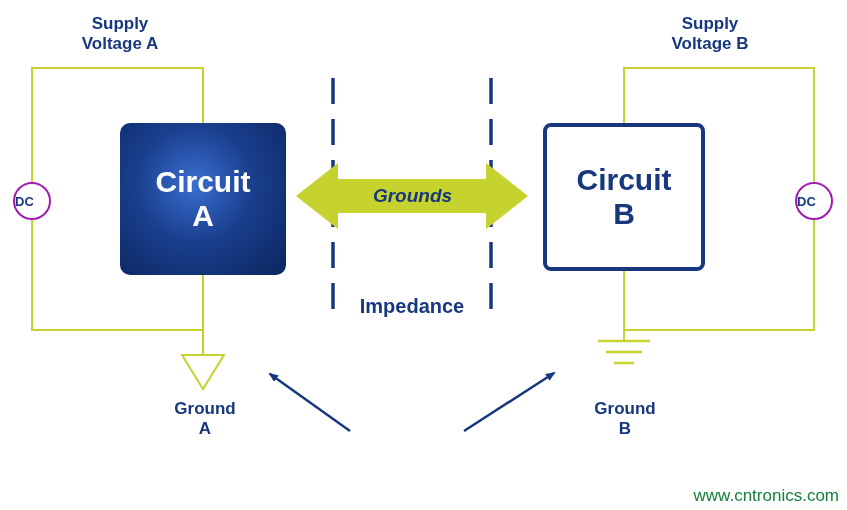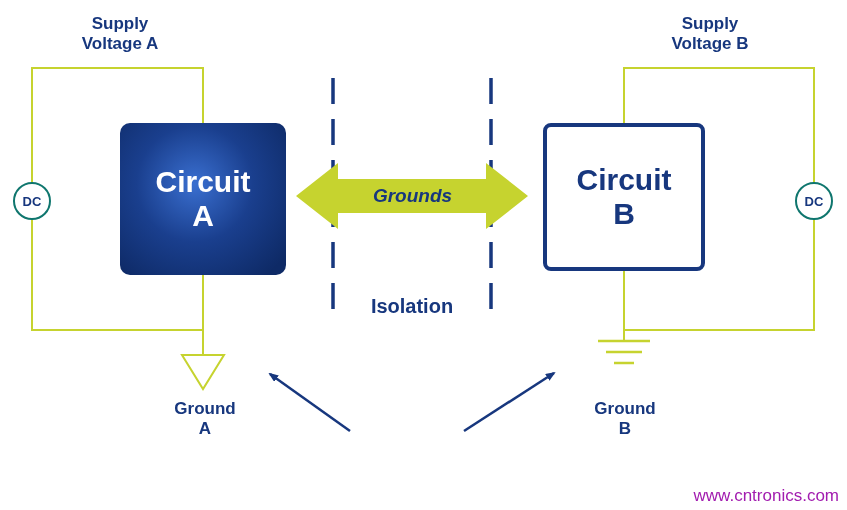--- a/index.html
+++ b/index.html
@@ -23,24 +23,24 @@
     font-weight: bold;
     text-align: center;
     white-space: pre-line;
     line-height: 1.2;
   }
   .supply-a { left: 40px; top: 14px; width: 160px; font-size: 17px; }
   .supply-b { left: 630px; top: 14px; width: 160px; font-size: 17px; }
   .dc-circle {
     position: absolute;
     width: 38px; height: 38px;
-    border: 2px solid #0f766e;
+    border: 2px solid #a21caf;
     border-radius: 50%;
     box-sizing: border-box;
-    display: flex; align-items: center; justify-content: center;
+    display: flex; align-items: center; 
     color: #17377e; font-weight: bold; font-size: 13px;
     background: #ffffff;
   }
   .dc-left { left: 13px; top: 182px; }
   .dc-right { left: 795px; top: 182px; }
   .circuit-box {
     position: absolute;
     display: flex; align-items: center; justify-content: center;
     text-align: center;
     font-weight: bold;
@@ -69,21 +69,21 @@
   .isolation-label { left: 337px; top: 294px; width: 150px; font-size: 20px; }
   .ground-a-label { left: 145px; top: 399px; width: 120px; font-size: 17px; }
   .ground-b-label { left: 565px; top: 399px; width: 120px; font-size: 17px; }
   .impedance-note {
     left: 325px; top: 434px; width: 190px;
     font-size: 15px; font-style: italic; line-height: 1.18;
   }
   .watermark {
     position: absolute;
     right: 8px; bottom: 4px;
-    color: #a21caf;
+    color: #15803d;
     font-size: 17px;
     font-weight: normal;
     text-align: right;
   }
 </style>
 </head>
 <body>
 
 <div class="canvas">
 
@@ -132,21 +132,21 @@
   <div class="circuit-box circuit-a">
     <span>Circuit
 A</span>
   </div>
   <div class="circuit-box circuit-b">
     <span>Circuit
 B</span>
   </div>
 
   <div class="label signals-label">Grounds</div>
-  <div class="label isolation-label">Isolation</div>
+  <div class="label isolation-label">Impedance</div>
 
   <div class="label ground-a-label">Ground
 A</div>
   <div class="label ground-b-label">Ground
 B</div>
 
 
   <div class="watermark">www.cntronics.com</div>
 
 </div>

